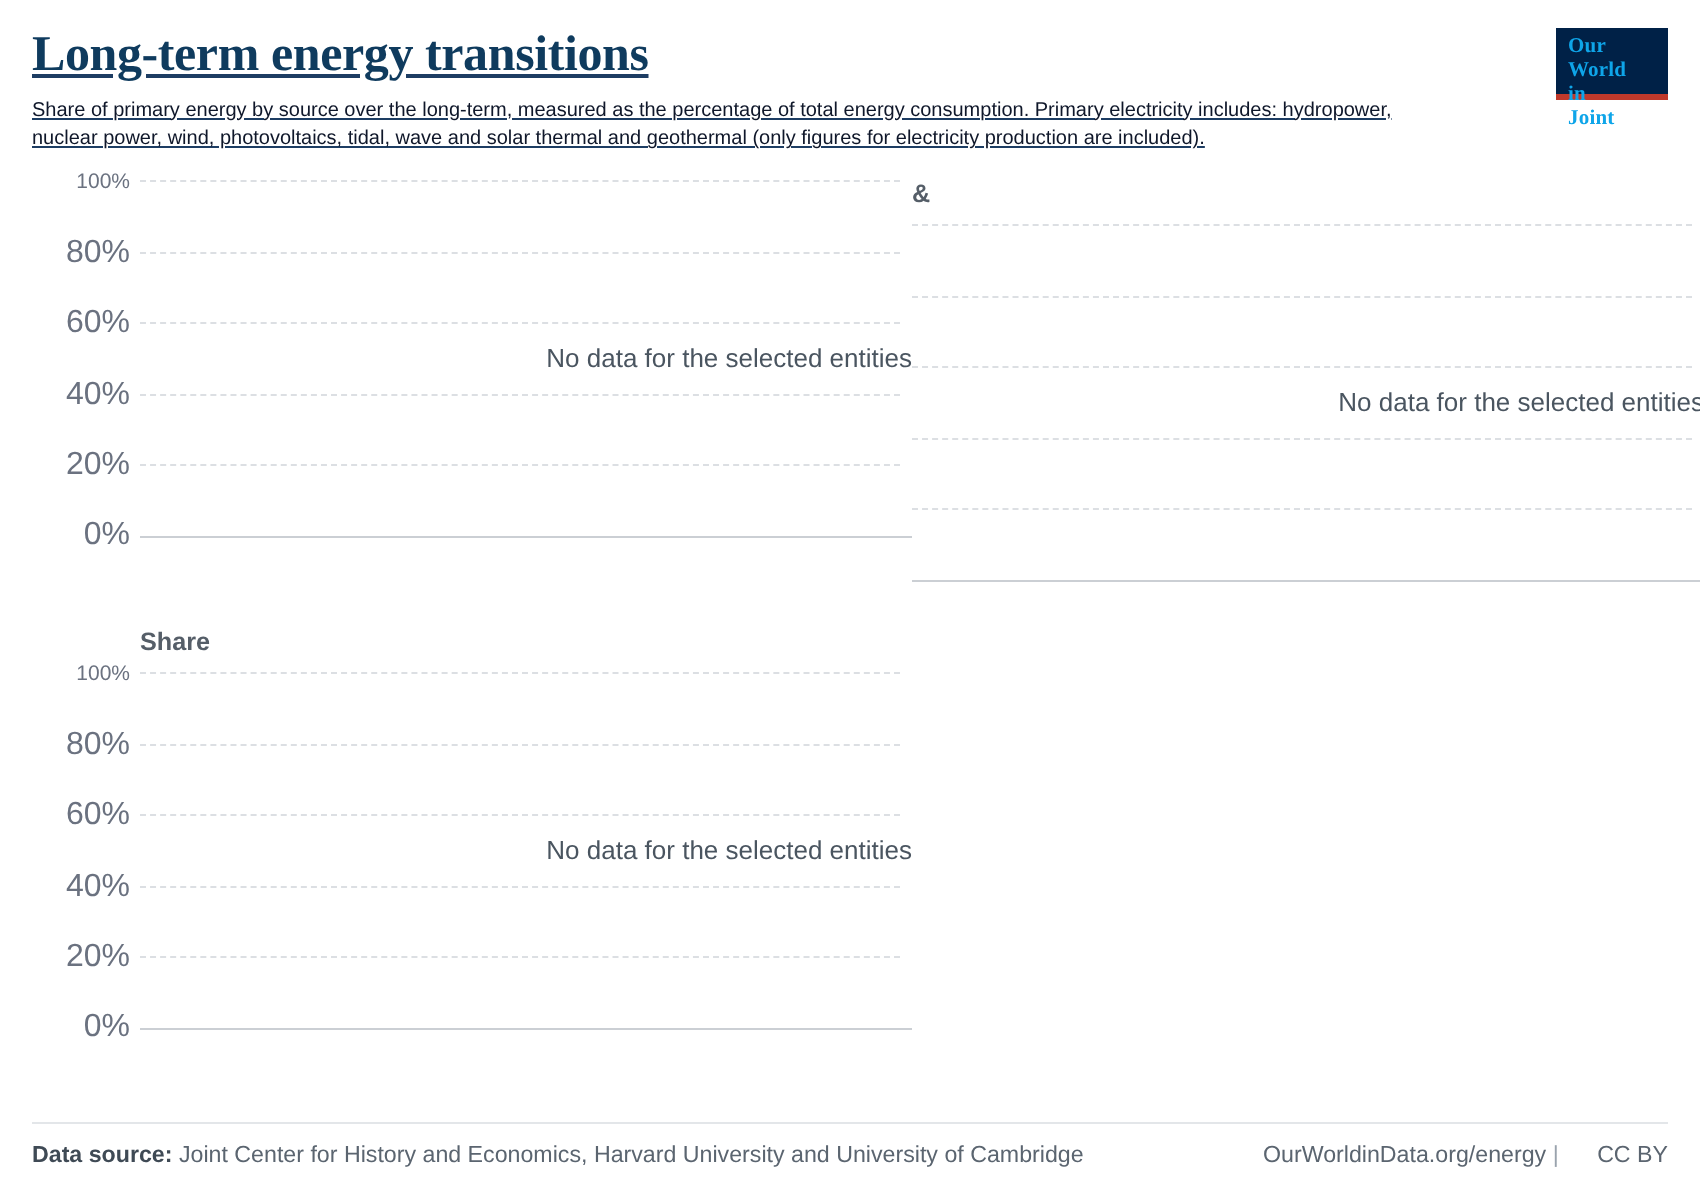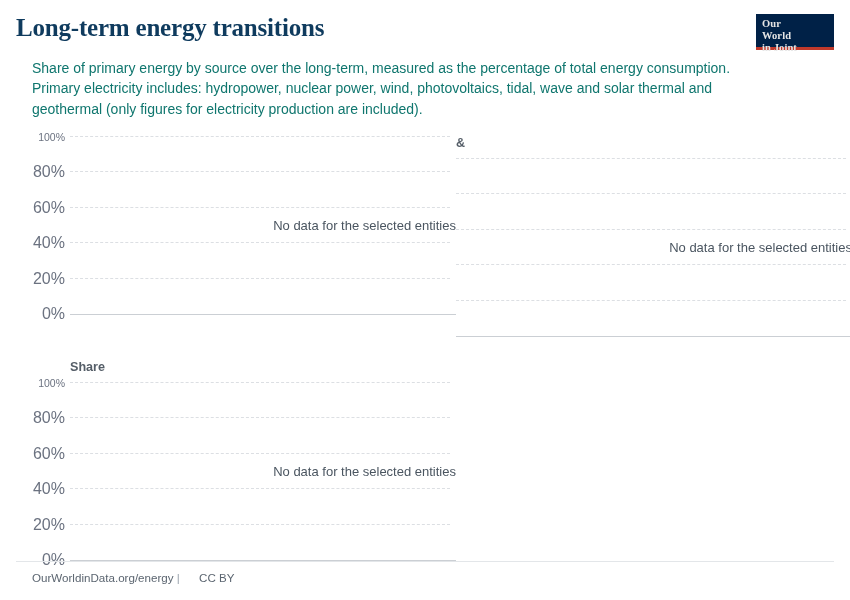--- a/index.html
+++ b/index.html
@@ -20,47 +20,48 @@
     width: 850px;
     height: 600px;
     box-sizing: border-box;
     padding: 14px 16px 0 16px;
   }
 
   
   .header {
     position: relative;
     padding-right: 80px;
+    text-decoration: underline;
   }
   .title {
     font-family: "Liberation Serif", serif;
     font-size: 25px;
     font-weight: 700;
     color: #0f3b5e;
     letter-spacing: -0.2px;
     margin: 0 0 7px 0;
     line-height: 1.1;
   }
   .subtitle {
-    font-size: 14px;
+    font-size: 10px;
     line-height: 1.48;
-    color: #0f766e;
+    color: #0f172a;
     max-width: 700px;
-    margin: 16px;
+    margin: 0;
     font-weight: 400;
   }
 
   .logo {
     position: absolute;
     top: 0px;
     right: 0px;
-    width: 78px;
+    width: 56px;
     height: 36px;
     background: #002147;
-    color: #e5e5e5;
+    color: #0ea5e9;
     border-bottom: 3px solid #c0392b;
     box-sizing: border-box;
     padding: 4px 22px 0 6px;
   }
   .logo .l1, .logo .l2 {
     font-family: "Liberation Serif", serif;
     font-weight: 700;
     font-size: 10.5px;
     line-height: 12px;
     display: block;
@@ -223,20 +224,24 @@
         <div class="gridline" style="top:100%; border-top:none;">
           <span class="axis-label">0%</span>
         </div>
         <div class="nodata">No data for the selected entities</div>
       </div>
     </div>
 
   </div>
 
   <div class="footer">
+    <div class="footer-left">
+      <span class="src-label">Data source:</span>
+      <span class="src-text">Joint Center for History and Economics, Harvard University and University of Cambridge</span>
+    </div>
     <div class="footer-right">
       <a href="#">OurWorldinData.org/energy</a>
       <span class="sep">|</span>
       <a href="#">CC BY</a>
     </div>
   </div>
 
 </div>
 
 </body></html>

